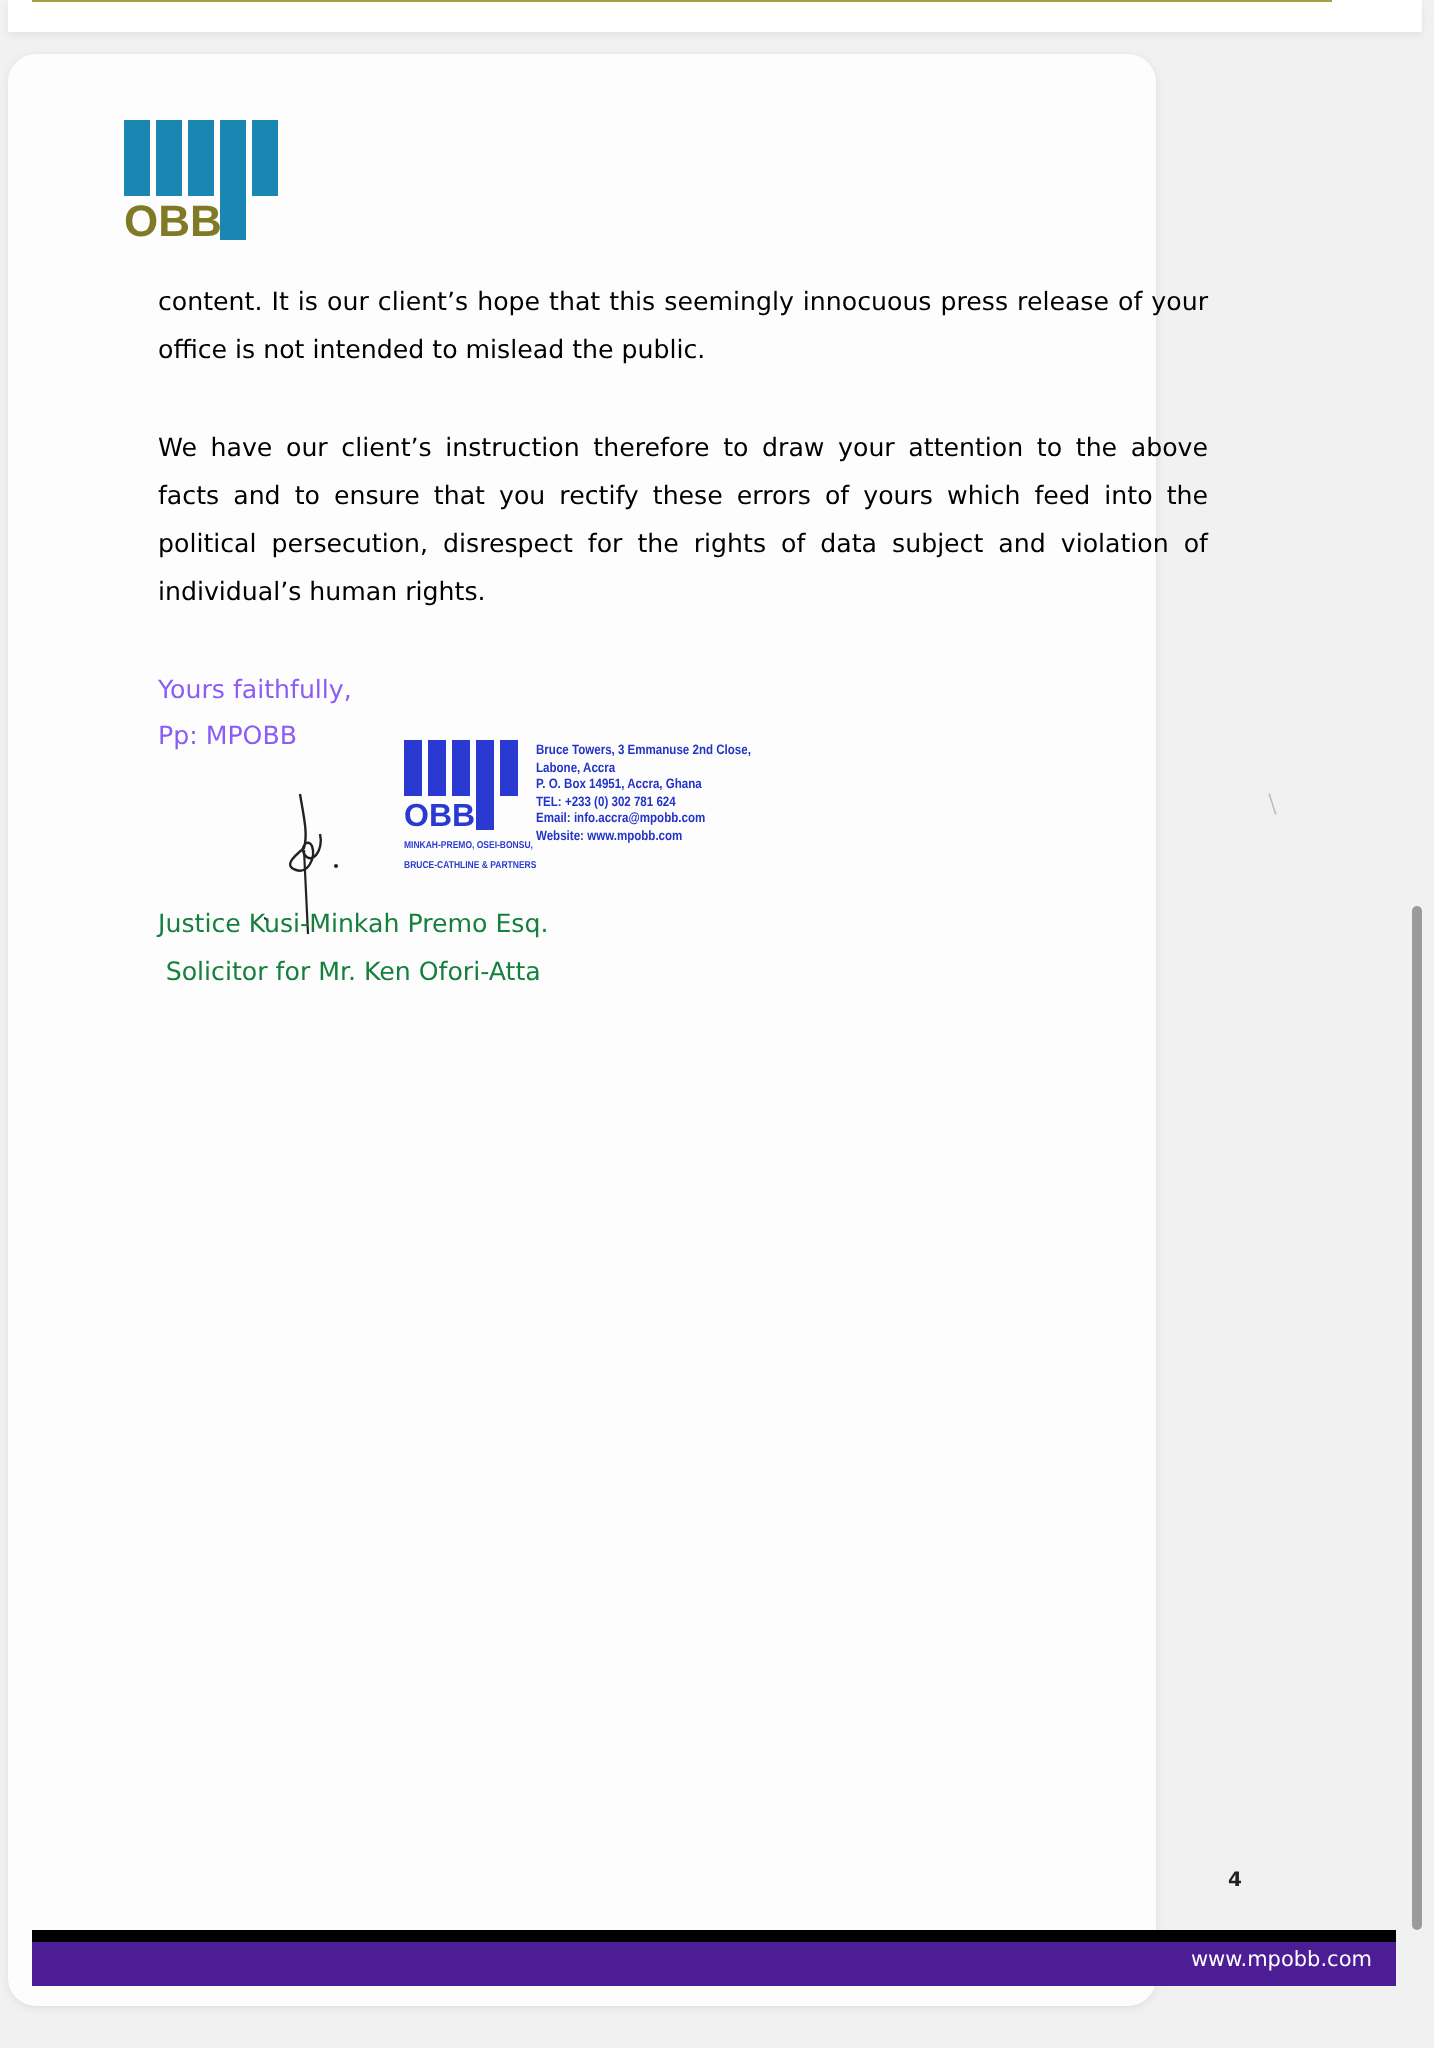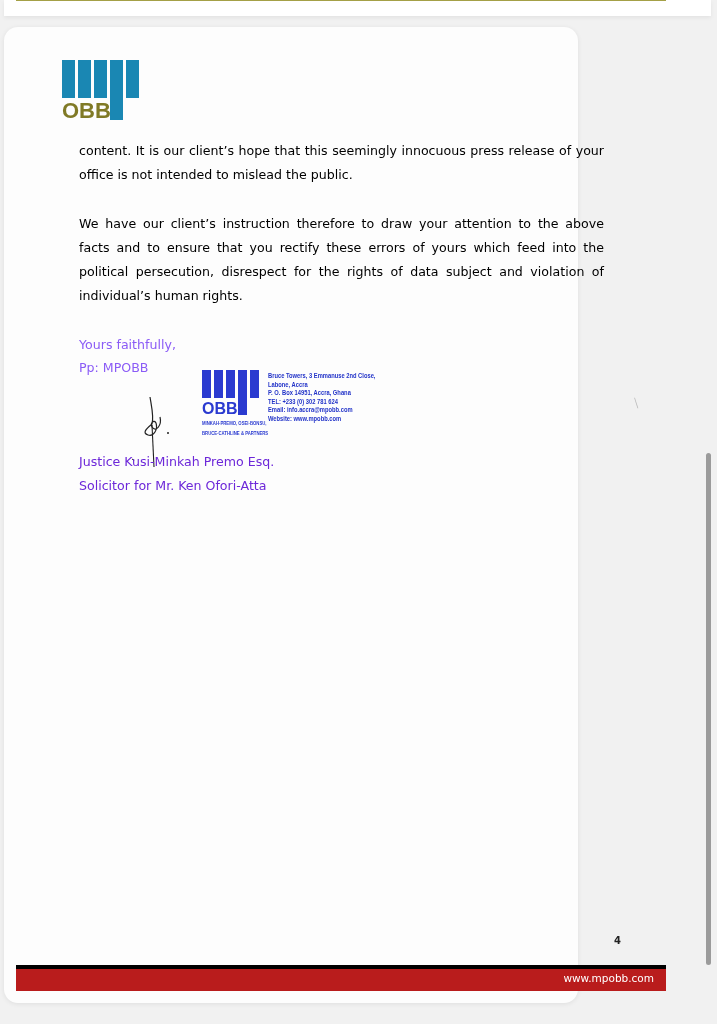--- a/index.html
+++ b/index.html
@@ -27,42 +27,43 @@
   }
   .body-text {
     position:absolute; left:75px; width:525px;
     font-family:"DejaVu Sans", sans-serif; font-size:12.6px; color:#000000;
     line-height:24px; text-align:justify; text-align-last:left;
   }
   .p1 { top:112px; }
   .p2 { top:185px; }
   .closing { position:absolute; left:75px; top:306px; font-size:12.6px; color:#8b5cf6; line-height:23px; }
   .closing div { white-space:nowrap; }
-  .signer { position:absolute; left:75px; top:423px; font-size:12.6px; color:#6d28d9; line-height:24px; }
+  .signer { position:absolute; left:75px; top:423px; font-size:12.6px; color:#15803d; line-height:24px;text-align:center; }
   .signer div { white-space:nowrap; }
   .stamp { position:absolute; left:198px; top:343px; width:210px; height:78px; color:#2233c8; }
   .stamp .sbar { position:absolute; background:#2a3ad0; }
   .stamp .sobb {
     position:absolute; left:0; top:31px; font-family:"Liberation Sans", sans-serif; font-weight:bold;
     font-size:16px; color:#2a3ad0; line-height:16px;
   }
   .stamp .sfirm {
     position:absolute; left:0; font-family:"Liberation Sans", sans-serif; font-weight:bold;
     font-size:5px; color:#2a3ad0; white-space:nowrap; transform:scaleX(0.85); transform-origin:left;
   }
   .stamp .addr {
     position:absolute; left:66px; top:2px; font-family:"Liberation Sans", sans-serif; font-weight:bold;
     font-size:6.8px; line-height:8.6px; color:#2233c8; white-space:nowrap;
     transform:scaleX(0.85); transform-origin:left;
   }
   .signature { position:absolute; left:128px; top:362px; width:60px; height:80px; }
   .page-num { position:absolute; left:610px; top:908px; font-size:10px; color:#222; font-weight:bold; }
   .footer-bar {
-    position:absolute; left:12px; top:938px; width:650px; height:22px; background:#b91c1c;
-    border-top:4px solid #000000;
+    position:absolute; left:12px; top:938px; width:650px; height:22px; background:#4c1d95;
+    border-top:6px solid #000000;
+    padding-left:32px;
   }
   .footer-url {
     position:absolute; right:12px; top:3px; font-family:"DejaVu Sans", sans-serif;
     font-size:10.5px; color:#fff;
   }
   .scrollbar { position:absolute; left:706px; top:453px; width:5px; height:512px; background:#9b9b9b; border-radius:3px; }
   .mark { position:absolute; font-size:14px; color:#bbb; }
 </style>
 </head>
 <body>

